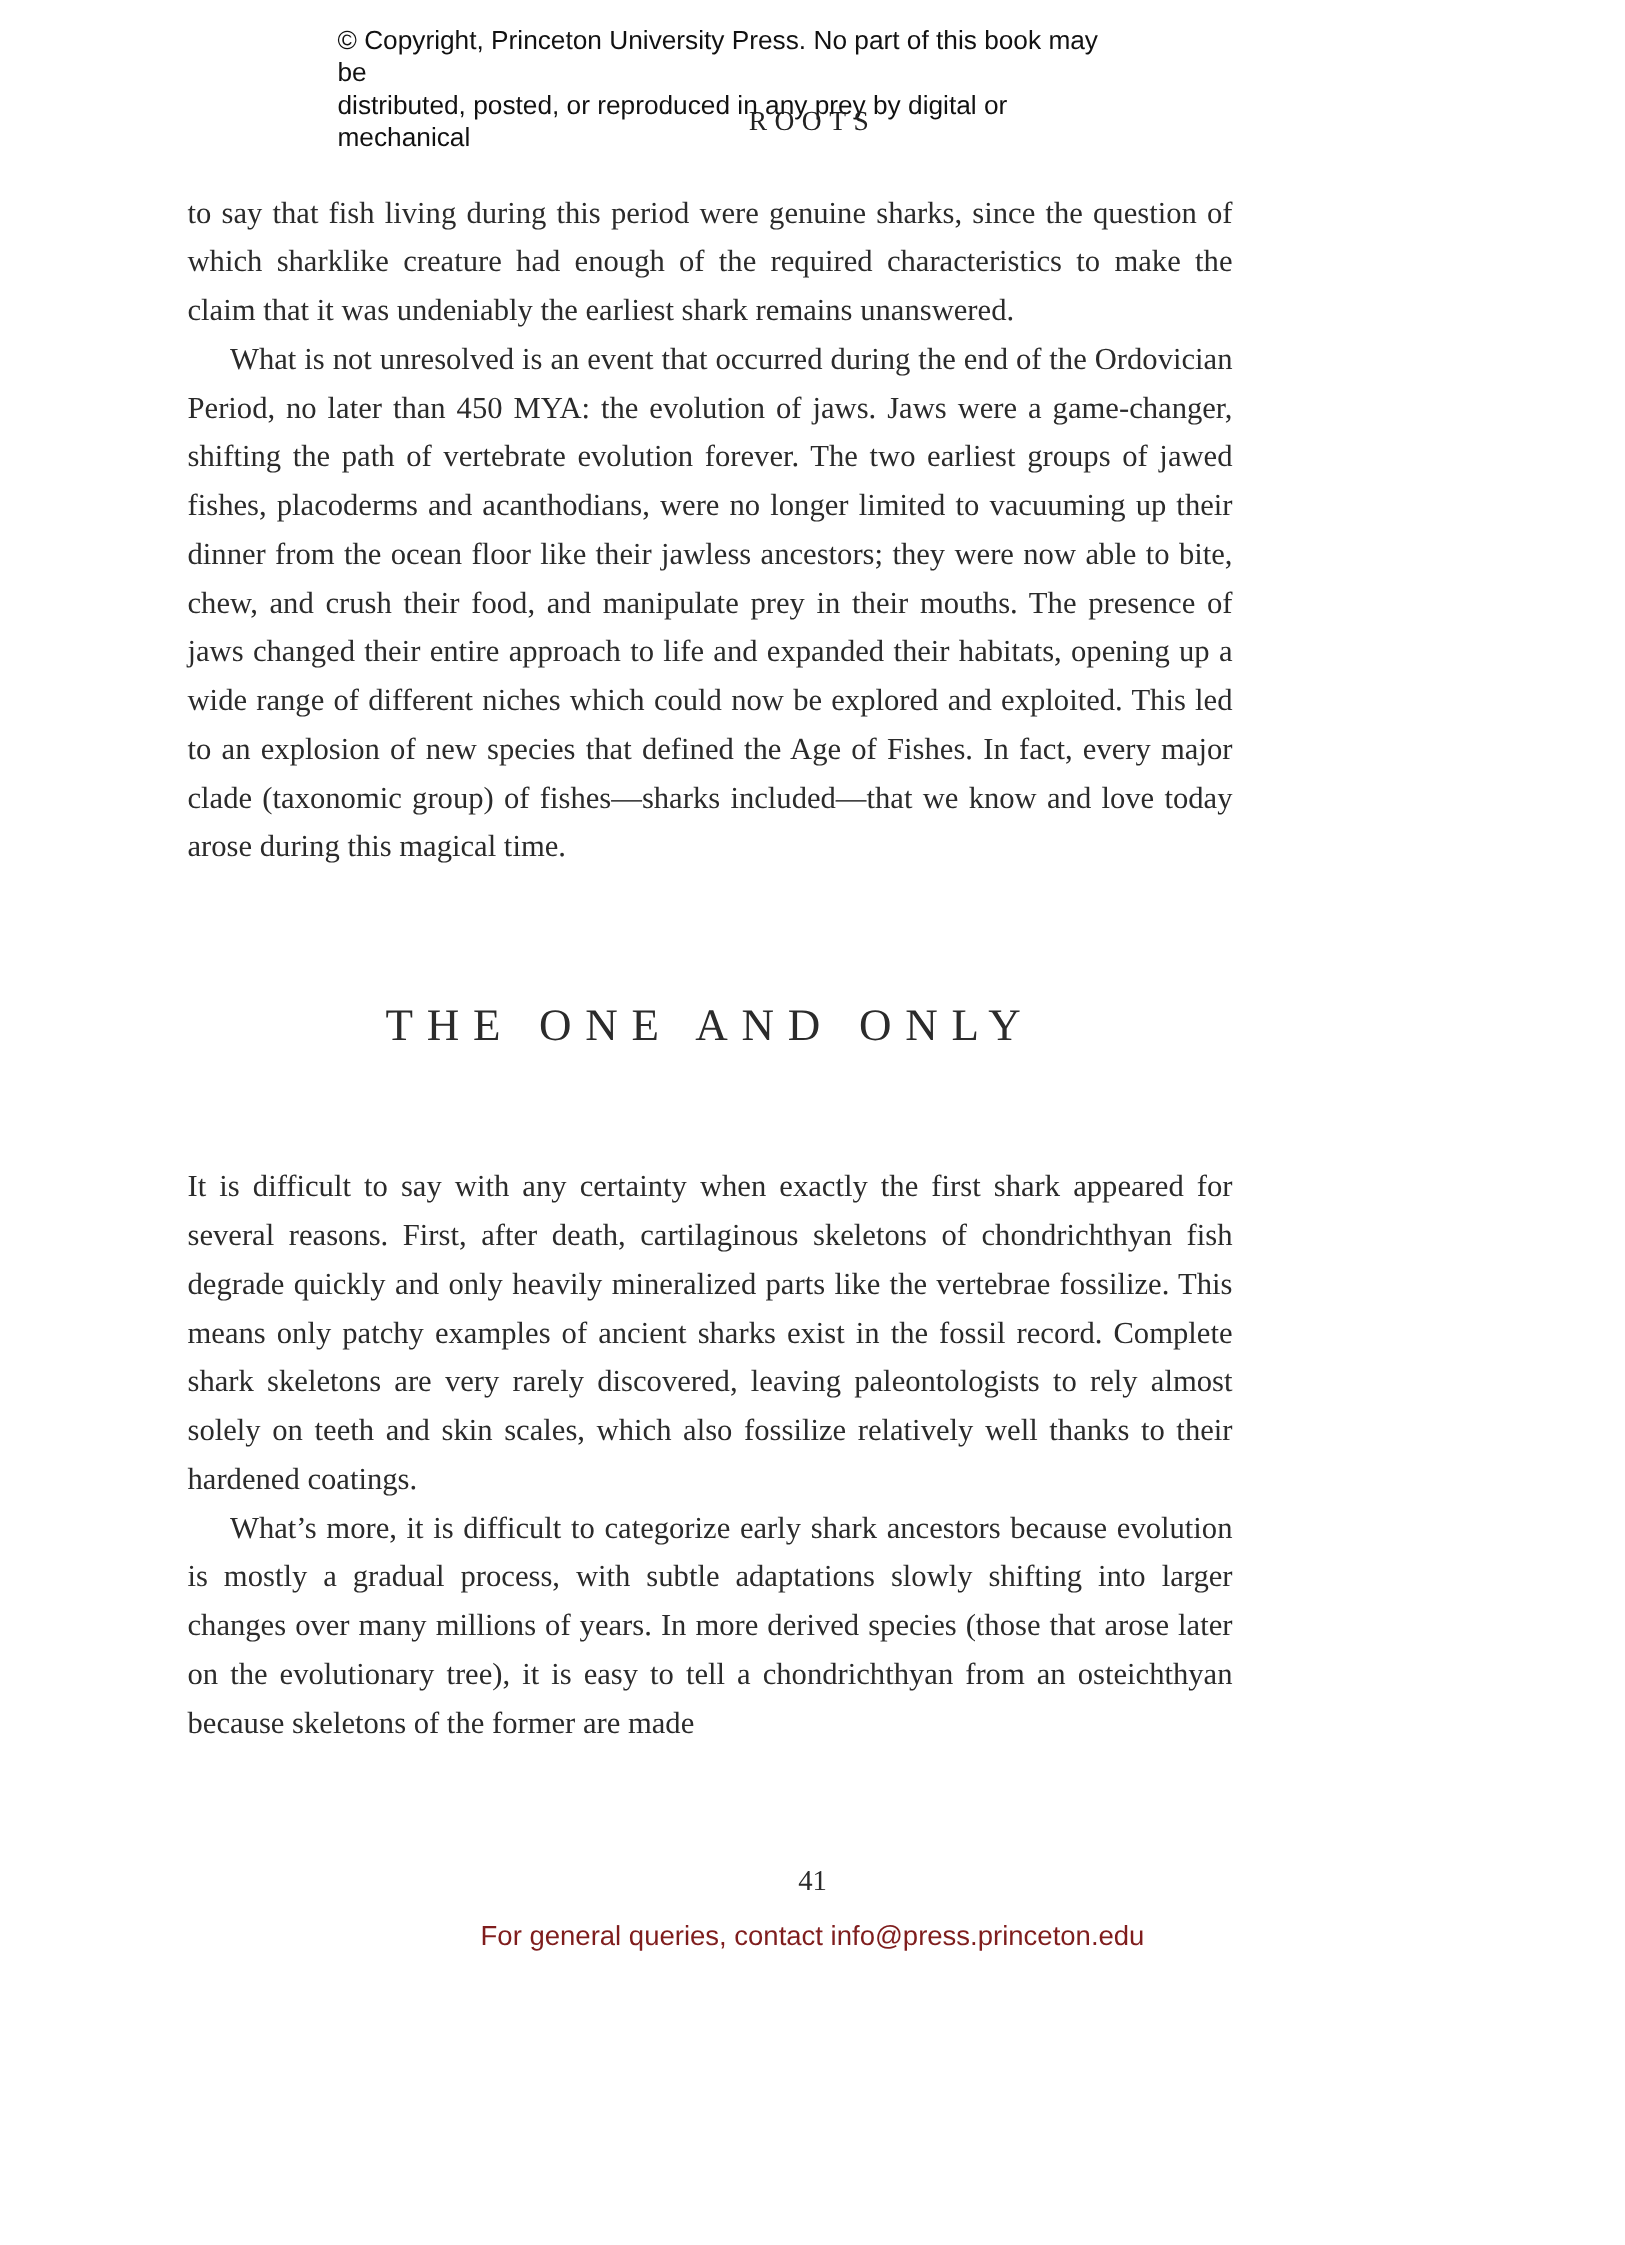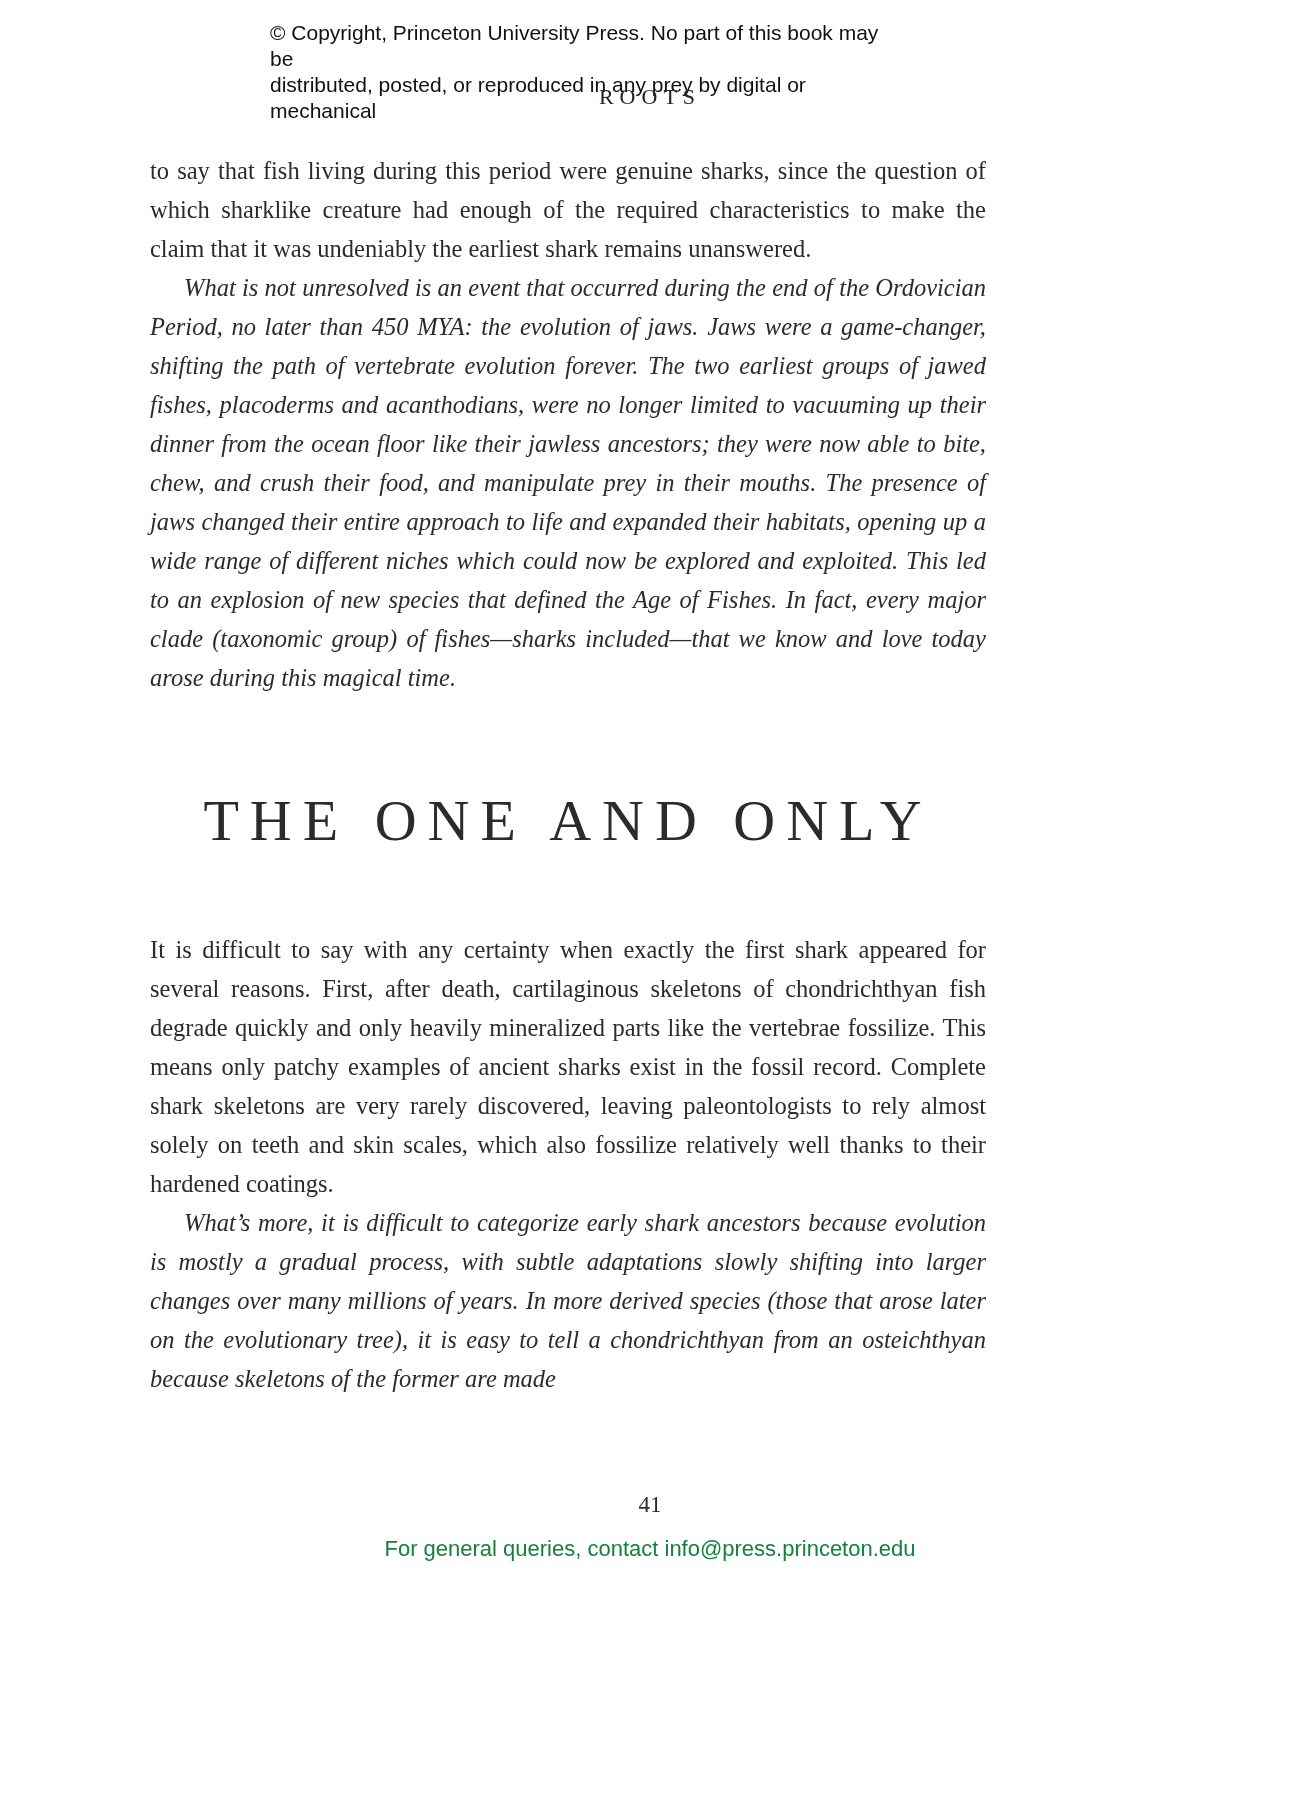--- a/index.html
+++ b/index.html
@@ -40,24 +40,24 @@
     top: 151px;
     left: 150px;
     width: 836px;
     font-family: "Liberation Serif", serif;
     font-size: 24.5px;
     line-height: 39px;
     text-align: justify;
     color: #2b2b2b;
   }
   .para { text-align: justify; }
-  .para.indent { text-indent: 34px; font-style: italic; }
+  .para.indent { text-indent: 34px; }
   .section-heading {
     font-family: "Liberation Serif", serif;
-    font-size: 58px;
+    font-size: 36px;
     font-weight: 400;
     letter-spacing: 11px;
     text-align: center;
     text-indent: 0;
     margin-top: 104px;
     margin-bottom: 90px;
     color: #2b2b2b;
     white-space: nowrap;
   }
   .page-number {
@@ -71,21 +71,21 @@
     color: #2b2b2b;
   }
   .query-line {
     position: absolute;
     top: 1536px;
     left: 0;
     width: 100%;
     text-align: center;
     font-family: "Liberation Sans", sans-serif;
     font-size: 22px;
-    color: #15803d;
+    color: #7f1d1d;
   }
 </style>
 </head>
 <body>
 
 <div class="page">
 
   <div class="copyright">
     <div>© Copyright, Princeton University Press. No part of this book may be</div>
     <div>distributed, posted, or reproduced in any prey by digital or mechanical</div>

